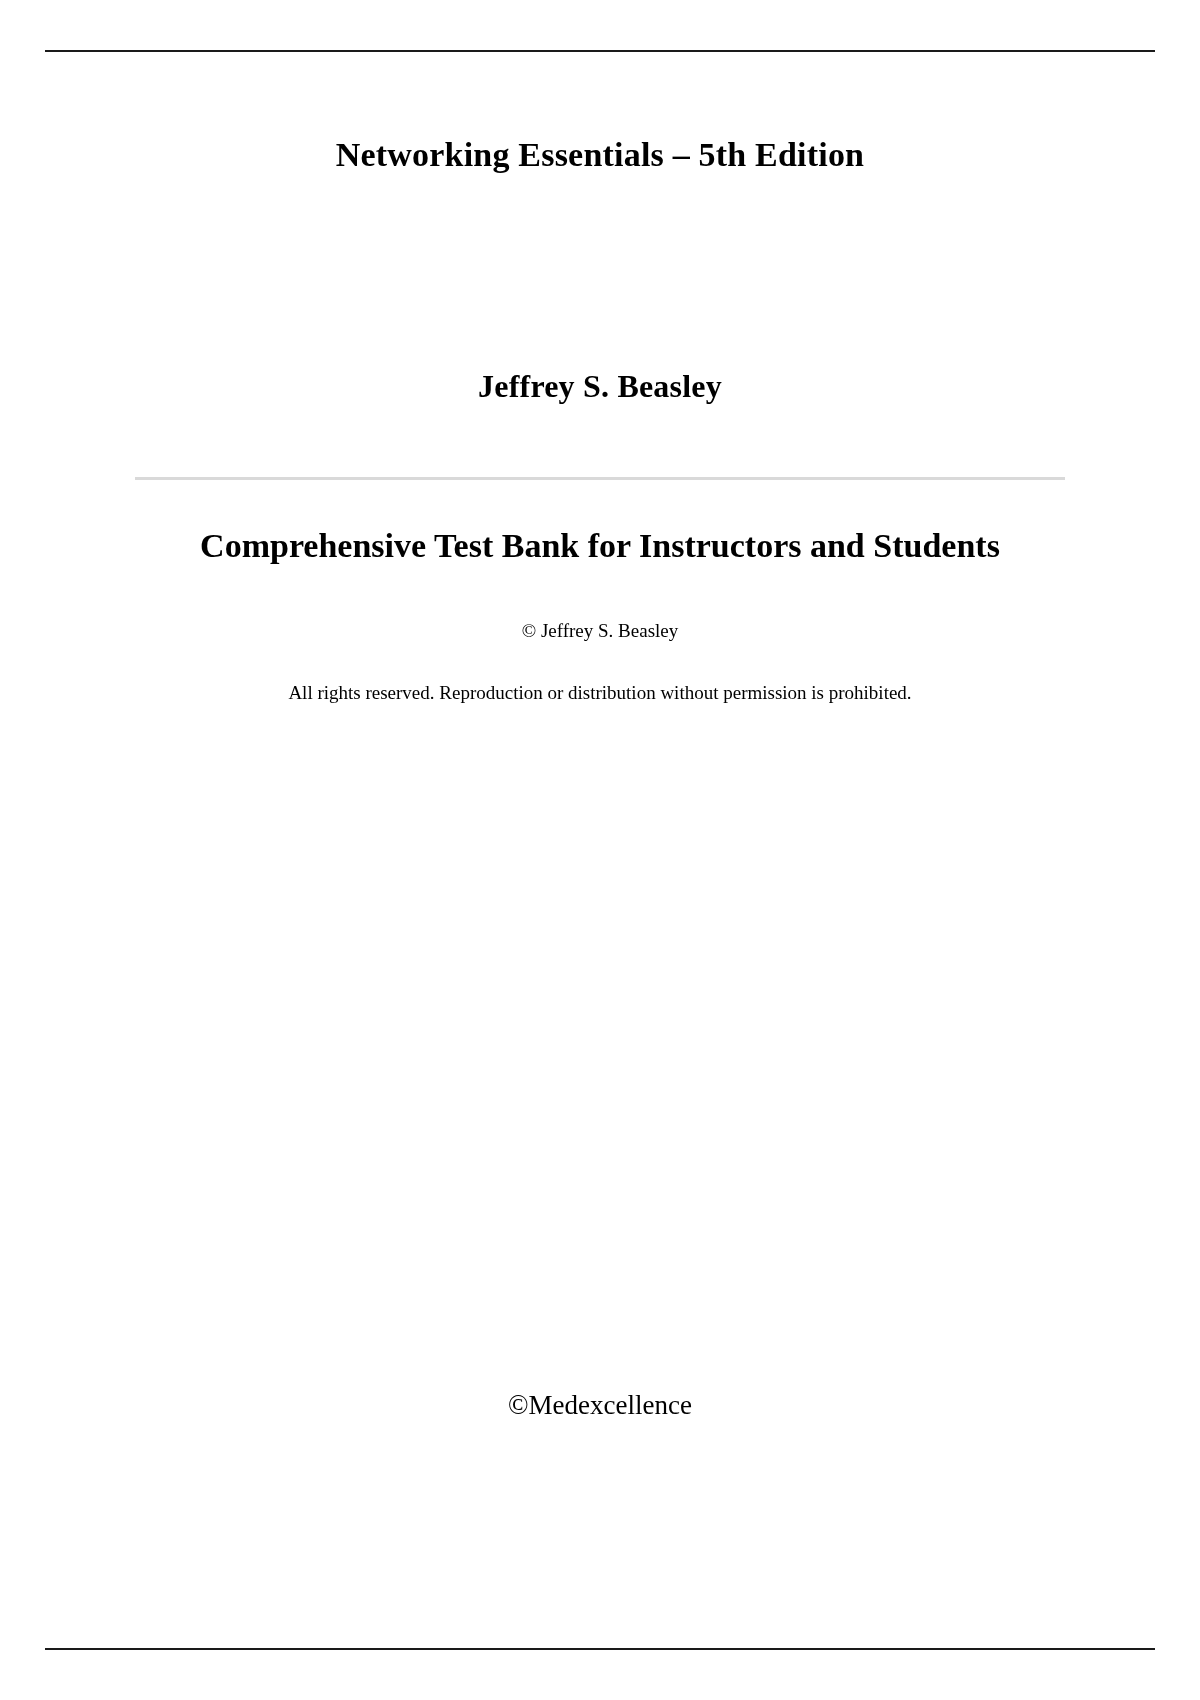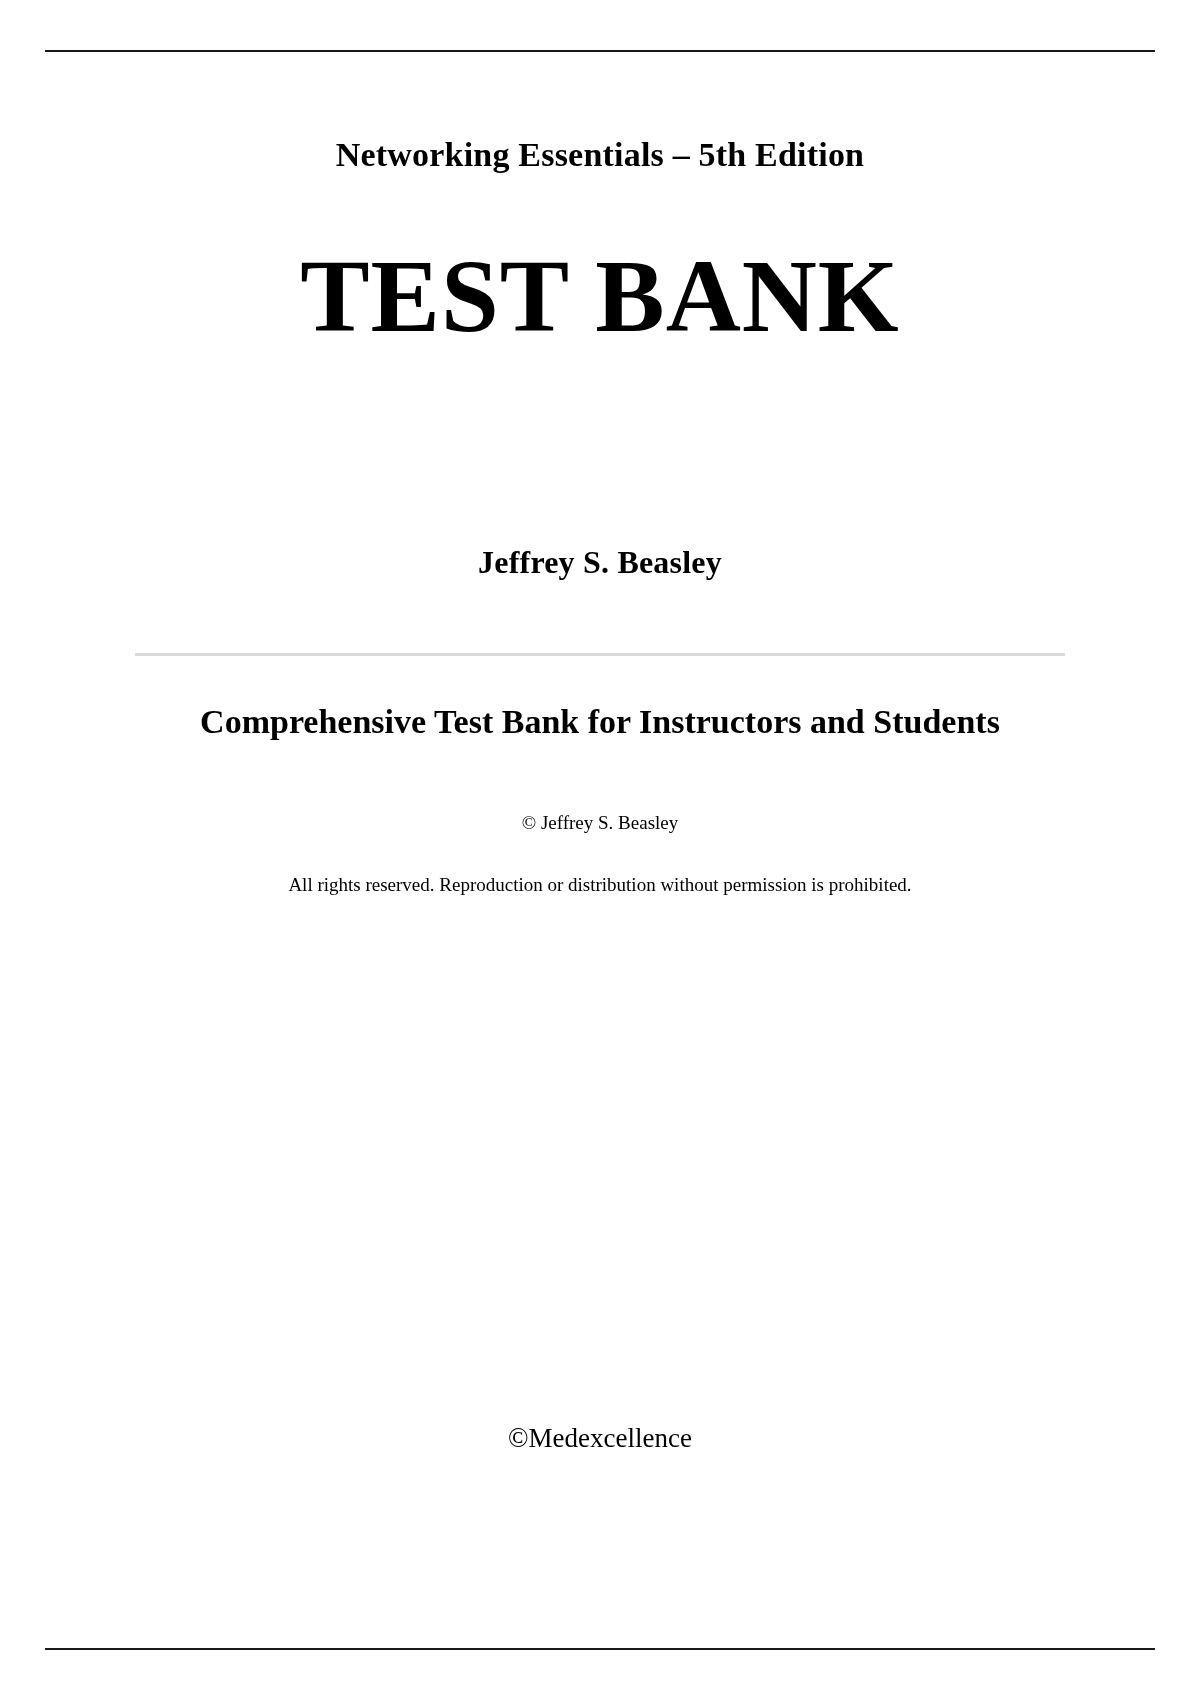--- a/index.html
+++ b/index.html
@@ -80,50 +80,48 @@
     font-weight: bold;
     line-height: 2.0;
     margin: 0;
     padding-top: 32px;
     width: 840px;
     margin-left: auto;
     margin-right: auto;
   }
   .copyright {
     font-size: 19px;
-    margin: 16px;
+    margin: 0;
     padding-top: 40px;
   }
   .rights {
     font-size: 19px;
     margin: 16px;
     padding-top: 24px;
   }
   .footer-brand {
     position: absolute;
     left: 0;
     top: 1390px;
     width: 1200px;
     text-align: center;
     font-size: 27px;
-    margin-top: 33px;
   }
 </style>
 </head>
 <body>
 
 <div class="page">
 
   <div class="rule-top"></div>
 
   <div class="content">
 
     <p class="edition-line">Networking Essentials – 5th Edition</p>
 
-    <h1 class="title-main">TEST BANK</h1>
 
     <p class="author">Jeffrey S. Beasley</p>
 
     <div class="divider"></div>
 
     <h2 class="subtitle">Comprehensive Test Bank for Instructors and Students</h2>
 
     <p class="copyright">© Jeffrey S. Beasley</p>
 
     <p class="rights">All rights reserved. Reproduction or distribution without permission is prohibited.</p>

